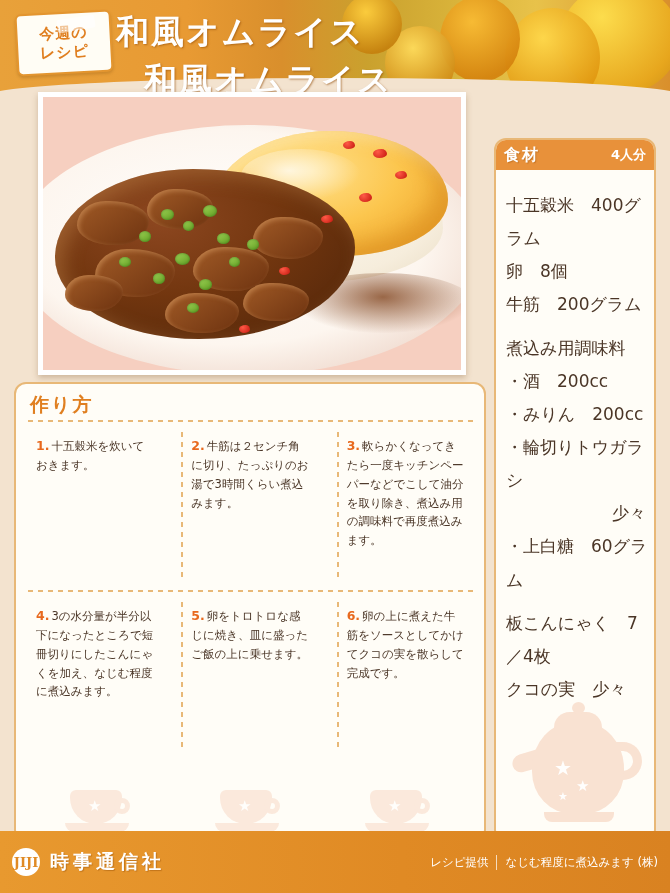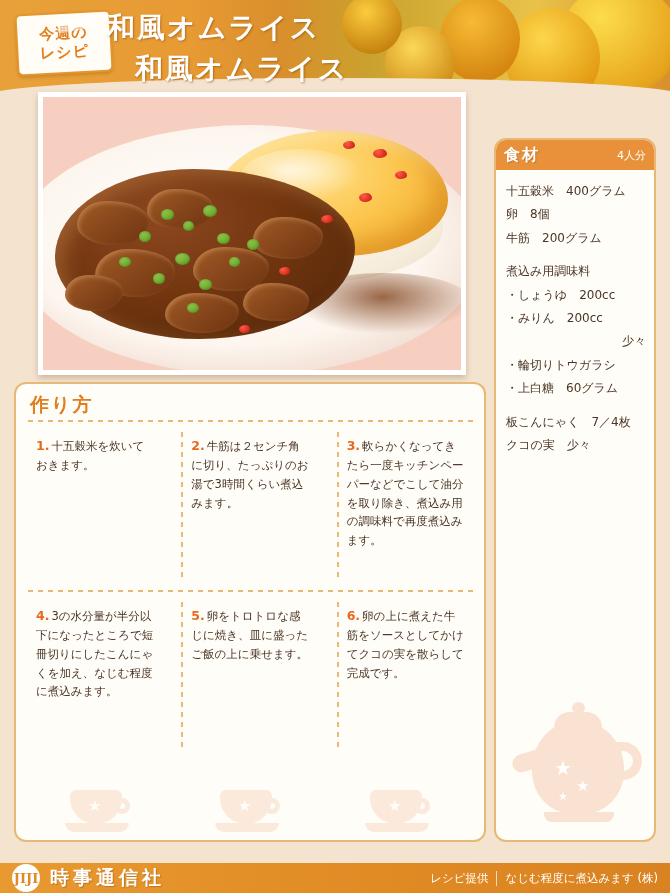--- a/index.html
+++ b/index.html
@@ -71,26 +71,26 @@
     position: absolute;
     left: 40px; top: 4px;
     width: 38px; height: 13px;
     background: rgba(255,255,255,.55);
     transform: rotate(-6deg);
     border-radius: 2px;
   }
 
   .title-block {
     position: absolute;
-    left: 107px; top: 8px;
+    left: 116px; top: 8px;
     width: 420px;
     color: #fff;
     text-shadow: 1px 1px 2px rgba(140,70,0,.55);
     font-weight: bold;
-    font-size: 28px;
+    font-size: 33px;
     letter-spacing: 2px;
     line-height: 1.45;
   }
   .title-line2 { padding-left: 28px; }
 
   
   .photo-frame {
     position: absolute;
     left: 38px; top: 92px;
     width: 428px; height: 283px;
@@ -271,27 +271,27 @@
     width: 100%; height: 30px;
     background: #e8913a;
     display: flex; align-items: center; justify-content: space-between;
     padding: 0 8px;
   }
   .ingr-head .h-title {
     color: #fff; font-weight: bold; font-size: 16px; letter-spacing: 2px;
     text-shadow: 1px 1px 1px rgba(150,80,10,.4);
   }
   .ingr-head .h-serving {
-    color: #fff; font-size: 11px; font-weight: normal; margin-left: 42px;
+    color: #fff; font-size: 13px; font-weight: bold; margin-left: 42px;
   }
   .ingr-list {
     position: absolute;
-    left: 10px; top: 40px;
+    left: 10px; top: 49px;
     width: 146px;
-    font-size: 12px;
+    font-size: 17px;
     line-height: 1.95;
     color: #4a3526;
   }
   .ingr-item.spacer { height: 10px; }
   .ingr-item.indent-right { text-align: right; padding-right: 6px; }
 
   
   .teapot {
     position: absolute;
     left: 22px; bottom: 18px;
@@ -341,21 +341,21 @@
     color: #fff; line-height: 1;
   }
   .tp-s1 { left: 36px; bottom: 44px; font-size: 20px; }
   .tp-s2 { left: 58px; bottom: 28px; font-size: 15px; }
   .tp-s3 { left: 40px; bottom: 20px; font-size: 11px; }
 
   
   .footer {
     position: absolute;
     left: 0; bottom: 0;
-    width: 670px; height: 30px;
+    width: 670px; height: 62px;
     background: linear-gradient(90deg,#e8992f 0%, #e08a24 60%, #d98221 100%);
     display: flex; align-items: center;
   }
   .logo-circle {
     margin-left: 12px;
     width: 28px; height: 28px;
     border-radius: 50%;
     background: #fff;
     display: flex; align-items: center; justify-content: center;
     color: #e08a24; font-weight: bold; font-size: 13px;
@@ -497,24 +497,24 @@
     <span class="h-title">食材</span>
     <span class="h-serving">4人分</span>
   </div>
 
   <div class="ingr-list">
     <div class="ingr-item">十五穀米　400グラム</div>
     <div class="ingr-item">卵　8個</div>
     <div class="ingr-item">牛筋　200グラム</div>
     <div class="ingr-item spacer"></div>
     <div class="ingr-item">煮込み用調味料</div>
-    <div class="ingr-item">・しょうゆ　200cc</div>
+    <div class="ingr-item">・酒　200cc</div>
     <div class="ingr-item">・みりん　200cc</div>
+    <div class="ingr-item">・輪切りトウガラシ</div>
     <div class="ingr-item indent-right">少々</div>
-    <div class="ingr-item">・輪切りトウガラシ</div>
     <div class="ingr-item">・上白糖　60グラム</div>
     <div class="ingr-item spacer"></div>
     <div class="ingr-item">板こんにゃく　7／4枚</div>
     <div class="ingr-item">クコの実　少々</div>
   </div>
 
   <div class="teapot">
     <div class="tp-handle"></div>
     <div class="tp-spout"></div>
     <div class="tp-body"></div>

